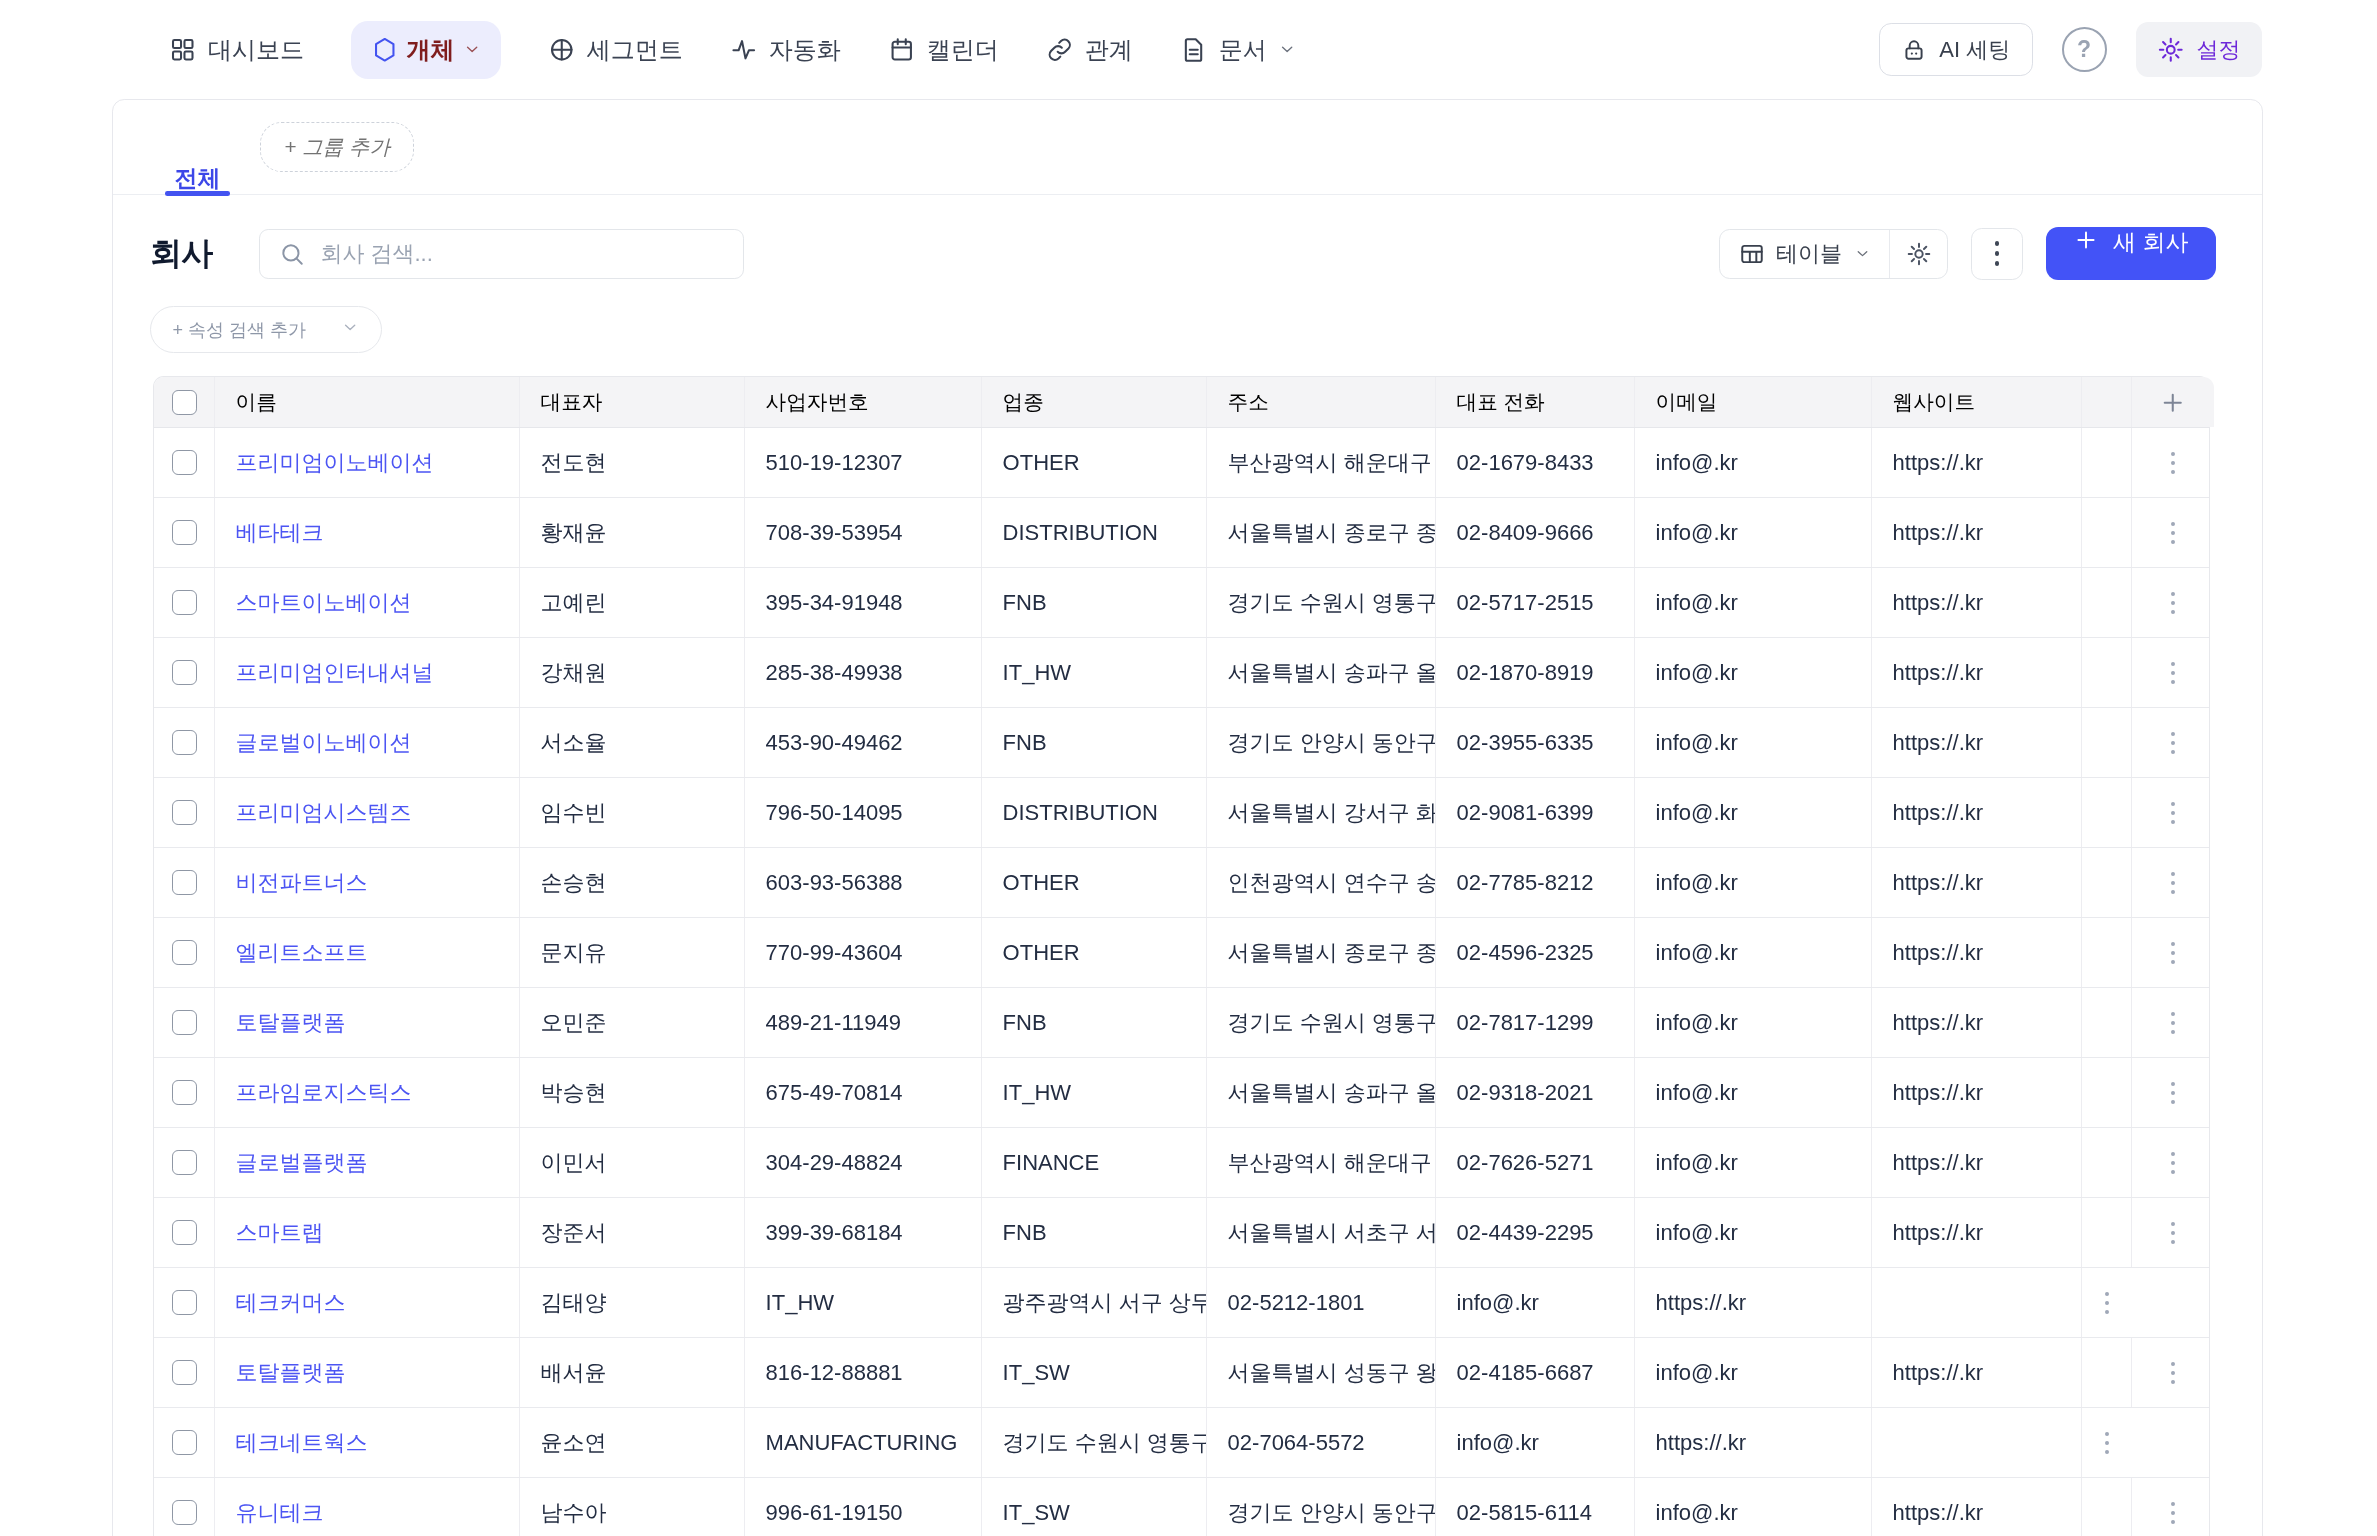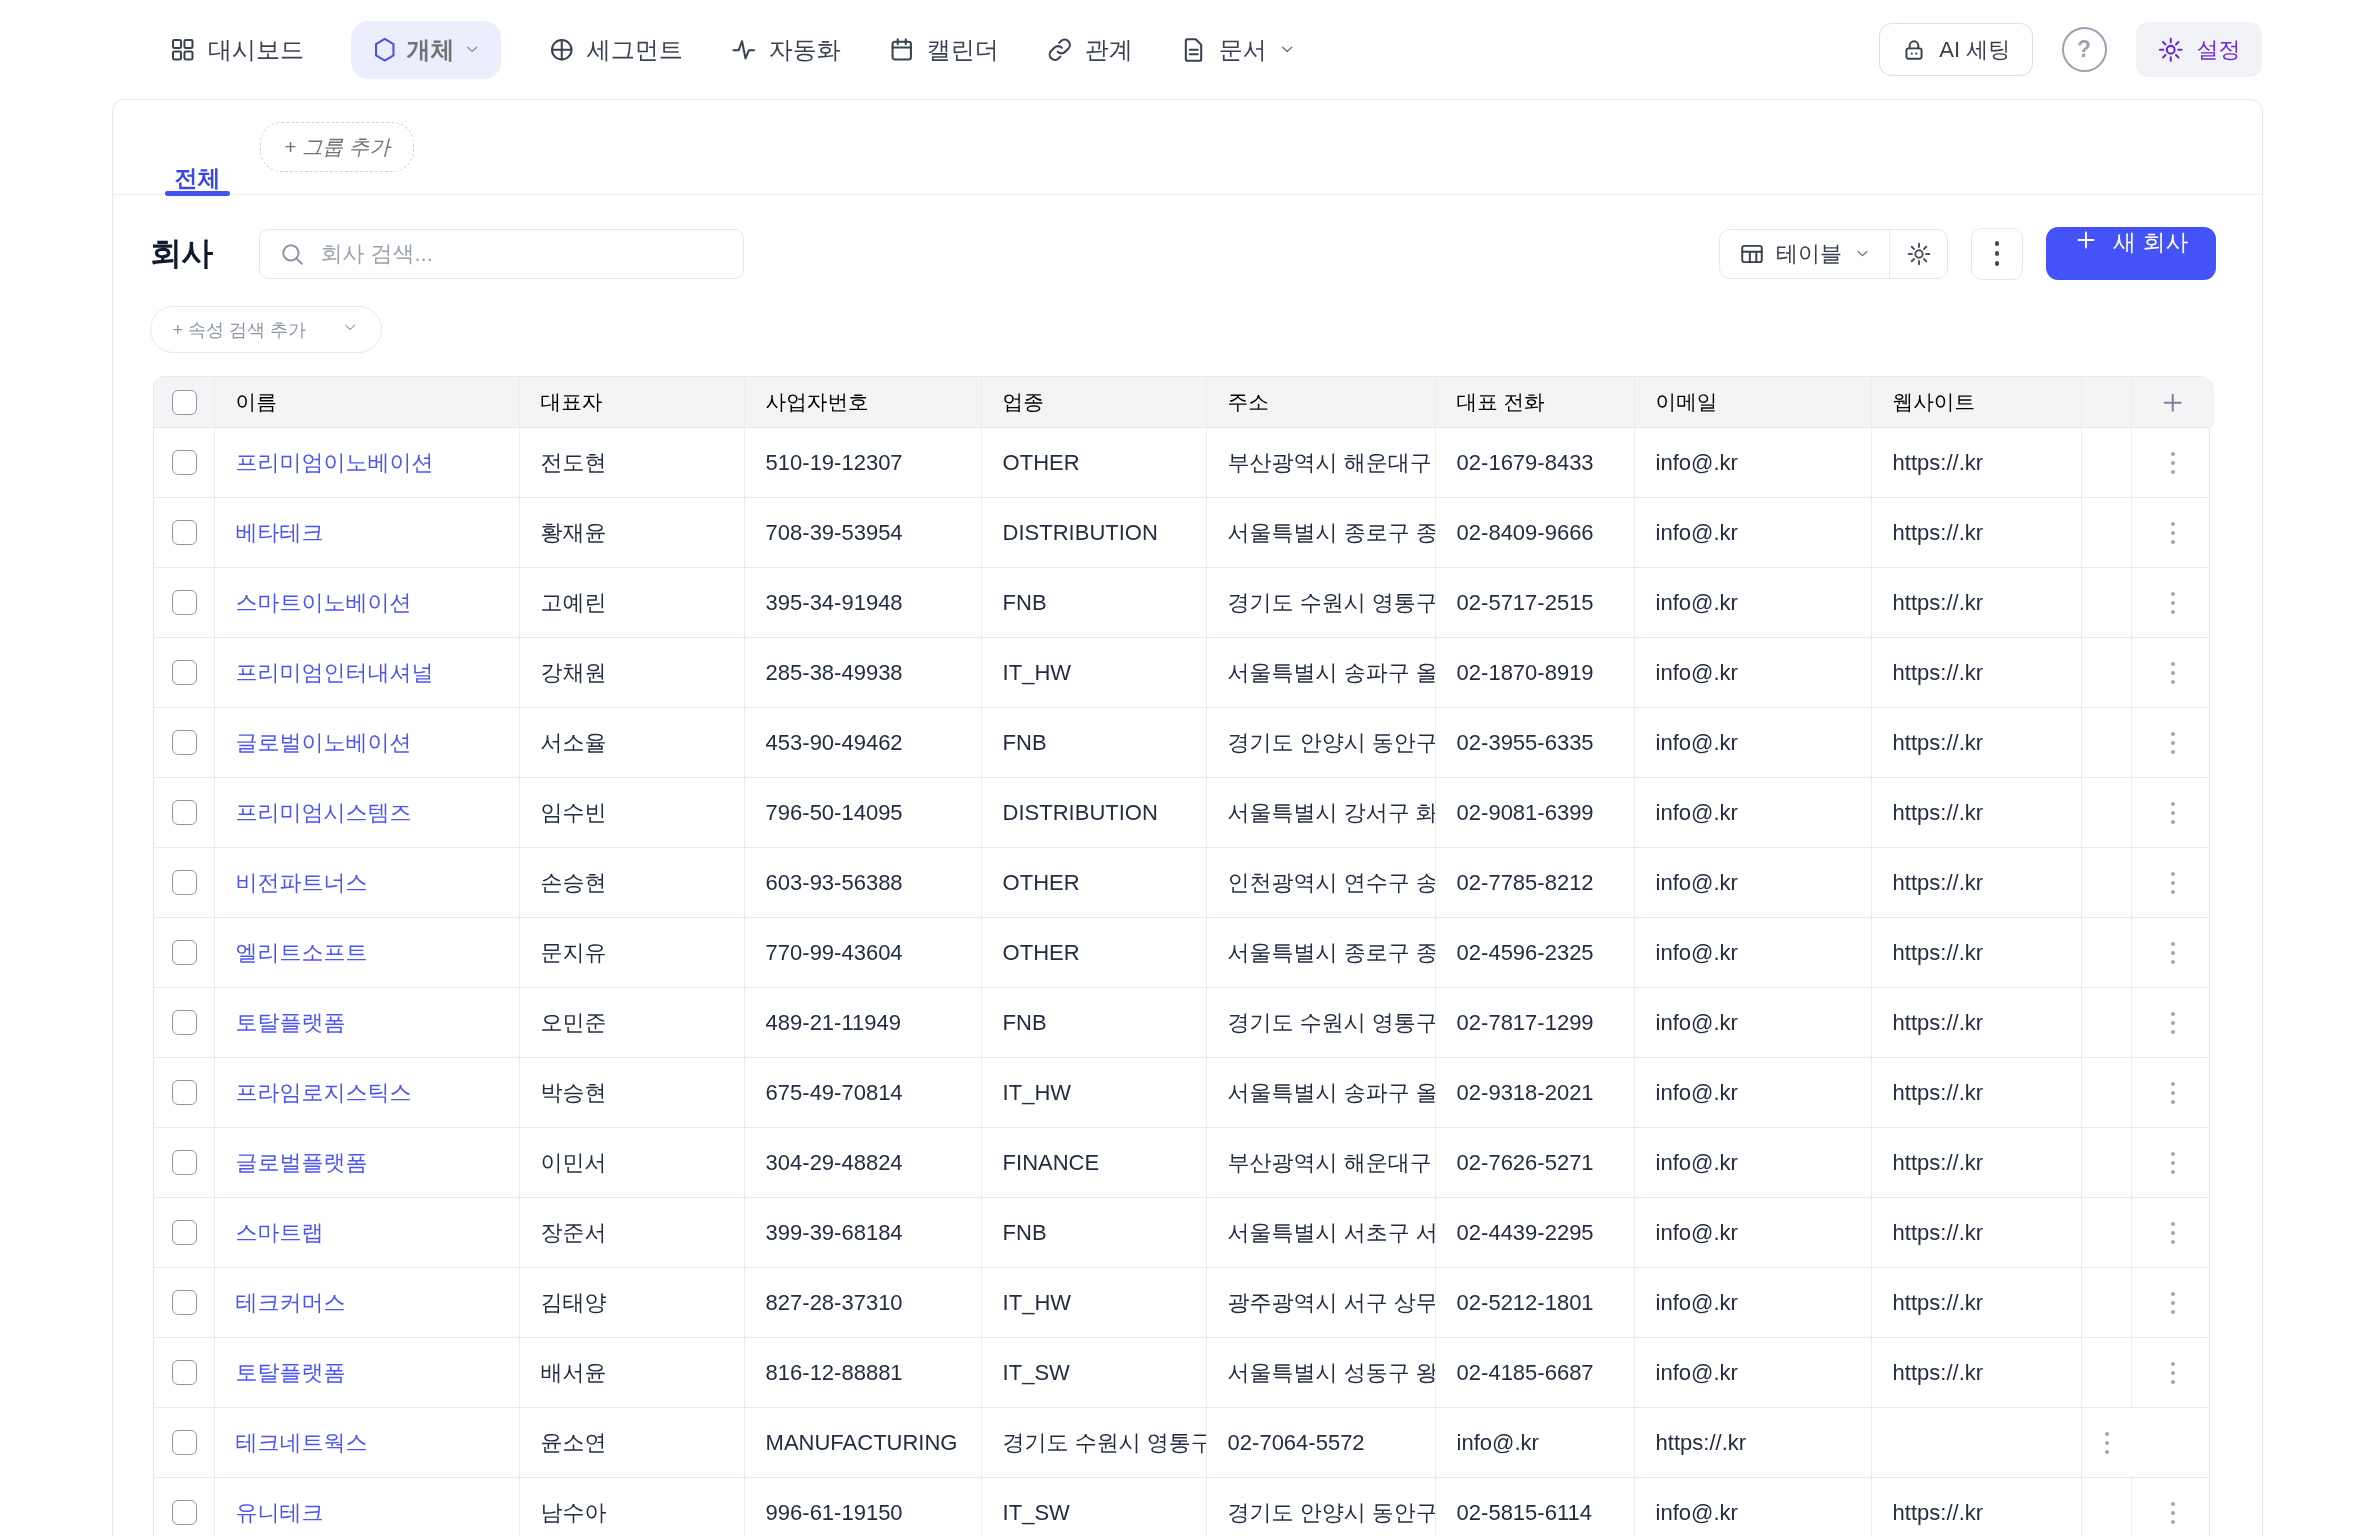--- a/index.html
+++ b/index.html
@@ -10,21 +10,21 @@
   }
   svg{display:block;}
   .stroke{fill:none;stroke:currentColor;stroke-width:1.8;stroke-linecap:round;stroke-linejoin:round;}
 
   
   .topbar{height:99px;display:flex;align-items:center;justify-content:space-between;
     padding:0 115px 0 169px;box-sizing:border-box;}
   .nav-left{display:flex;align-items:center;gap:47px;}
   .nav-item{display:flex;align-items:center;gap:11.5px;font-size:24px;font-weight:500;color:#3a4252;cursor:pointer;}
   .nav-item .ic{color:#3a4252;}
-  .nav-item.active{background:#ecedfd;color:#737373;border-radius:17px;padding:13px 20px;font-weight:600;gap:8px;}
+  .nav-item.active{background:#ecedfd;color:#7f1d1d;border-radius:17px;padding:13px 20px;font-weight:600;gap:8px;}
   .nav-item.active .ic{color:#4353f0;}
   .chev{color:inherit;opacity:.75;}
   .nav-right{display:flex;align-items:center;gap:29px;text-align:right;}
   .btn-ai{display:flex;align-items:center;gap:12.2px;border:1.5px solid #dcdfe6;border-radius:12.2px;
     padding:10.7px 21.4px;font-size:22px;color:#39404d;background:#fff;cursor:pointer;}
   .help{width:41px;height:41px;border-radius:50%;border:2.3px solid #9aa3b2;color:#9aa3b2;
     display:flex;align-items:center;justify-content:center;font-size:23px;font-weight:700;cursor:pointer;}
   .btn-settings{display:flex;align-items:center;gap:12.2px;background:#f1f2f5;border-radius:12.2px;
     padding:12.2px 21.4px;font-size:22px;color:#6d28d9;cursor:pointer;}
 
@@ -574,21 +574,20 @@
   </div>
 
   <div class="t-row">
     <div class="cell c-check">
       <span class="checkbox"></span>
     </div>
     <div class="cell">
             <span class="link">테크커머스</span>
           </div>
     <div class="cell">김태양</div>
-    <div class="cell">827-28-37310</div>
     <div class="cell">IT_HW</div>
     <div class="cell">광주광역시 서구 상무…</div>
     <div class="cell">02-5212-1801</div>
     <div class="cell">info@.kr</div>
     <div class="cell">https://.kr</div>
     <div class="cell"></div>
     <div class="cell c-kebab">
       <span class="dots light">
               <i></i>
               <i></i>

